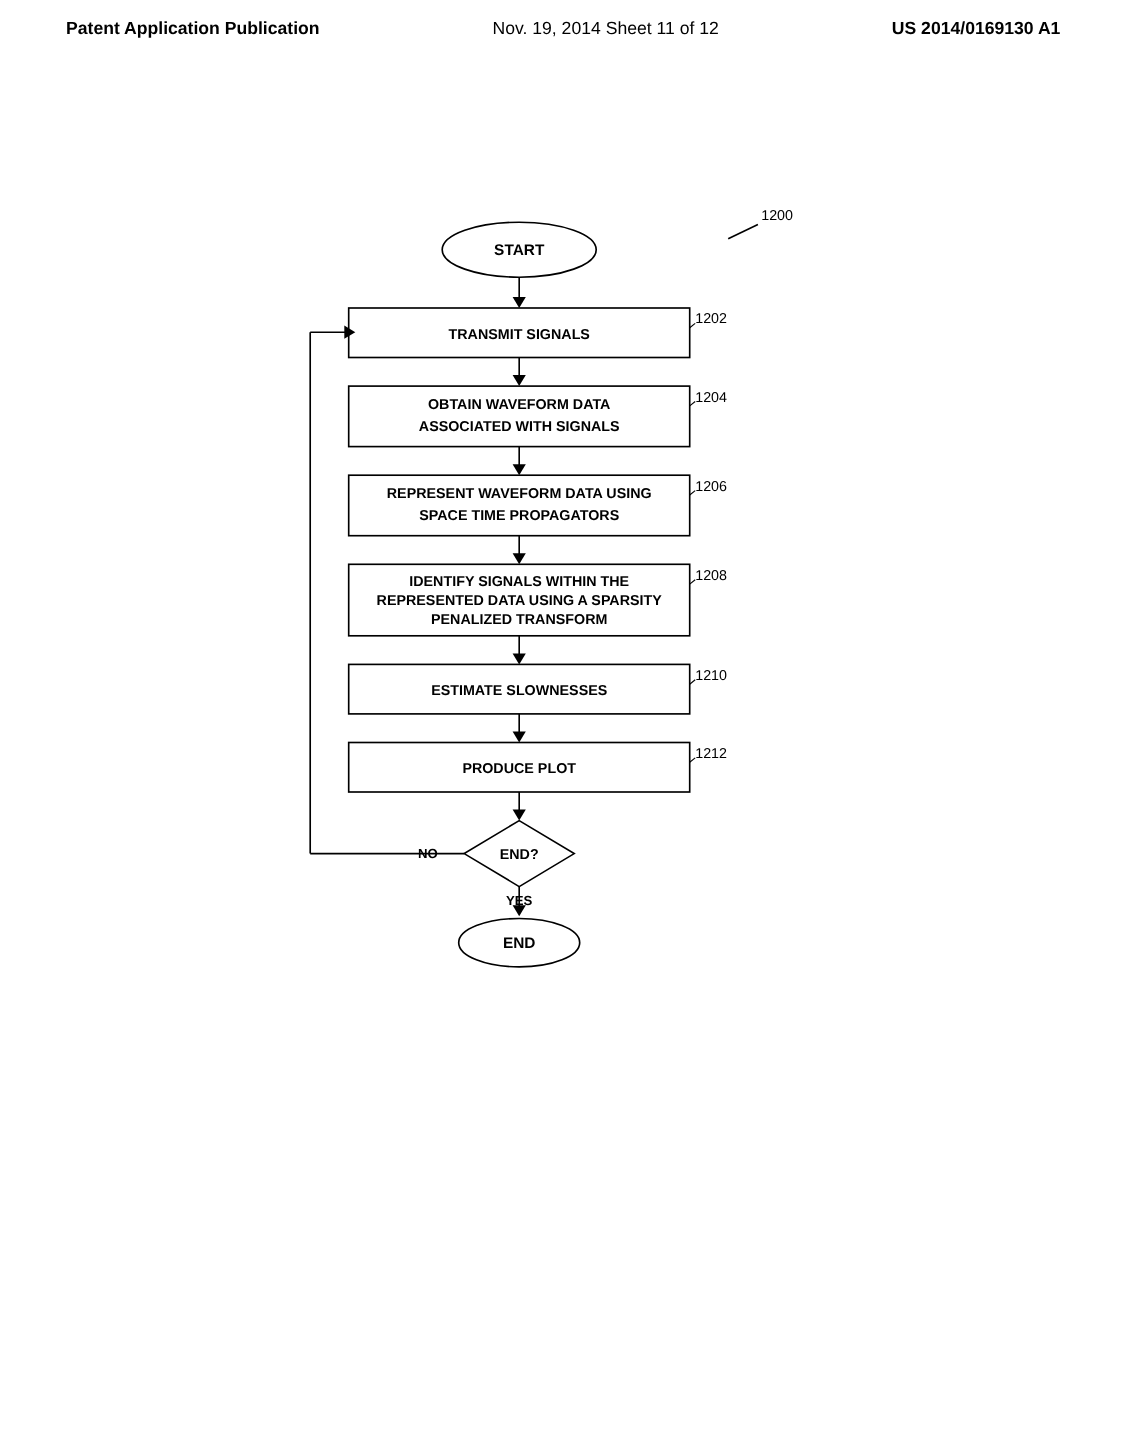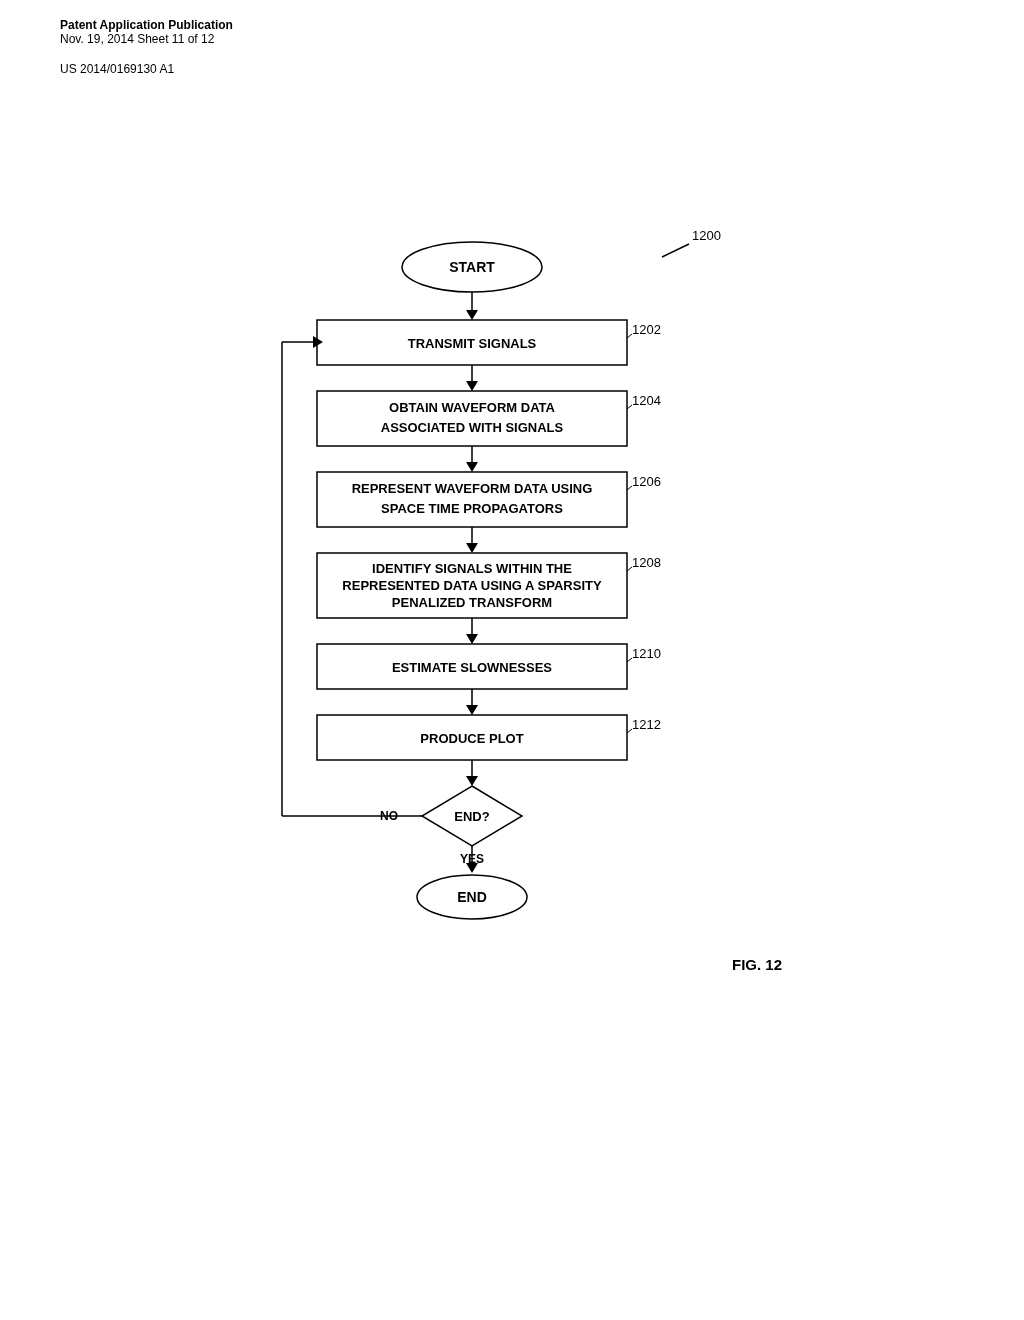--- a/index.html
+++ b/index.html
@@ -14,32 +14,30 @@
       width: 1024px;
       min-height: 1320px;
       position: relative;
       color: #000000;
     }
 
     .header {
       display: flex;
       justify-content: space-between;
       padding: 18px 60px 0 60px;
-      font-size: 12px;
+      font-size: 16px;
       font-weight: normal;
-      flex-direction: column;
     }
 
     .header-left {
       font-weight: bold;
     }
 
     .header-right {
-      font-weight: normal;
-      margin-top: 16px;
+      font-weight: bold;
     }
 
     .diagram-svg-container {
       position: relative;
       width: 700px;
       margin: 16px auto;
     }
   </style>
 </head>
 <body>
@@ -130,14 +128,13 @@
 
     <line x1="310" y1="754" x2="310" y2="775" stroke="#000" stroke-width="1.5"></line>
     <polygon points="304,771 310,781 316,771" fill="#000"></polygon>
 
     <ellipse cx="310" cy="805" rx="55" ry="22" stroke="#000" stroke-width="1.5" fill="white"></ellipse>
     <text x="310" y="810" font-size="14" font-family="Arial" font-weight="bold" text-anchor="middle">END</text>
 
   </svg>
 
   
-  <div style="text-align: right; padding-right: 80px; margin-top: -40px; font-size: 15px; font-weight: bold;">FIG. 12</div>
 </div>
 
 </body></html>

